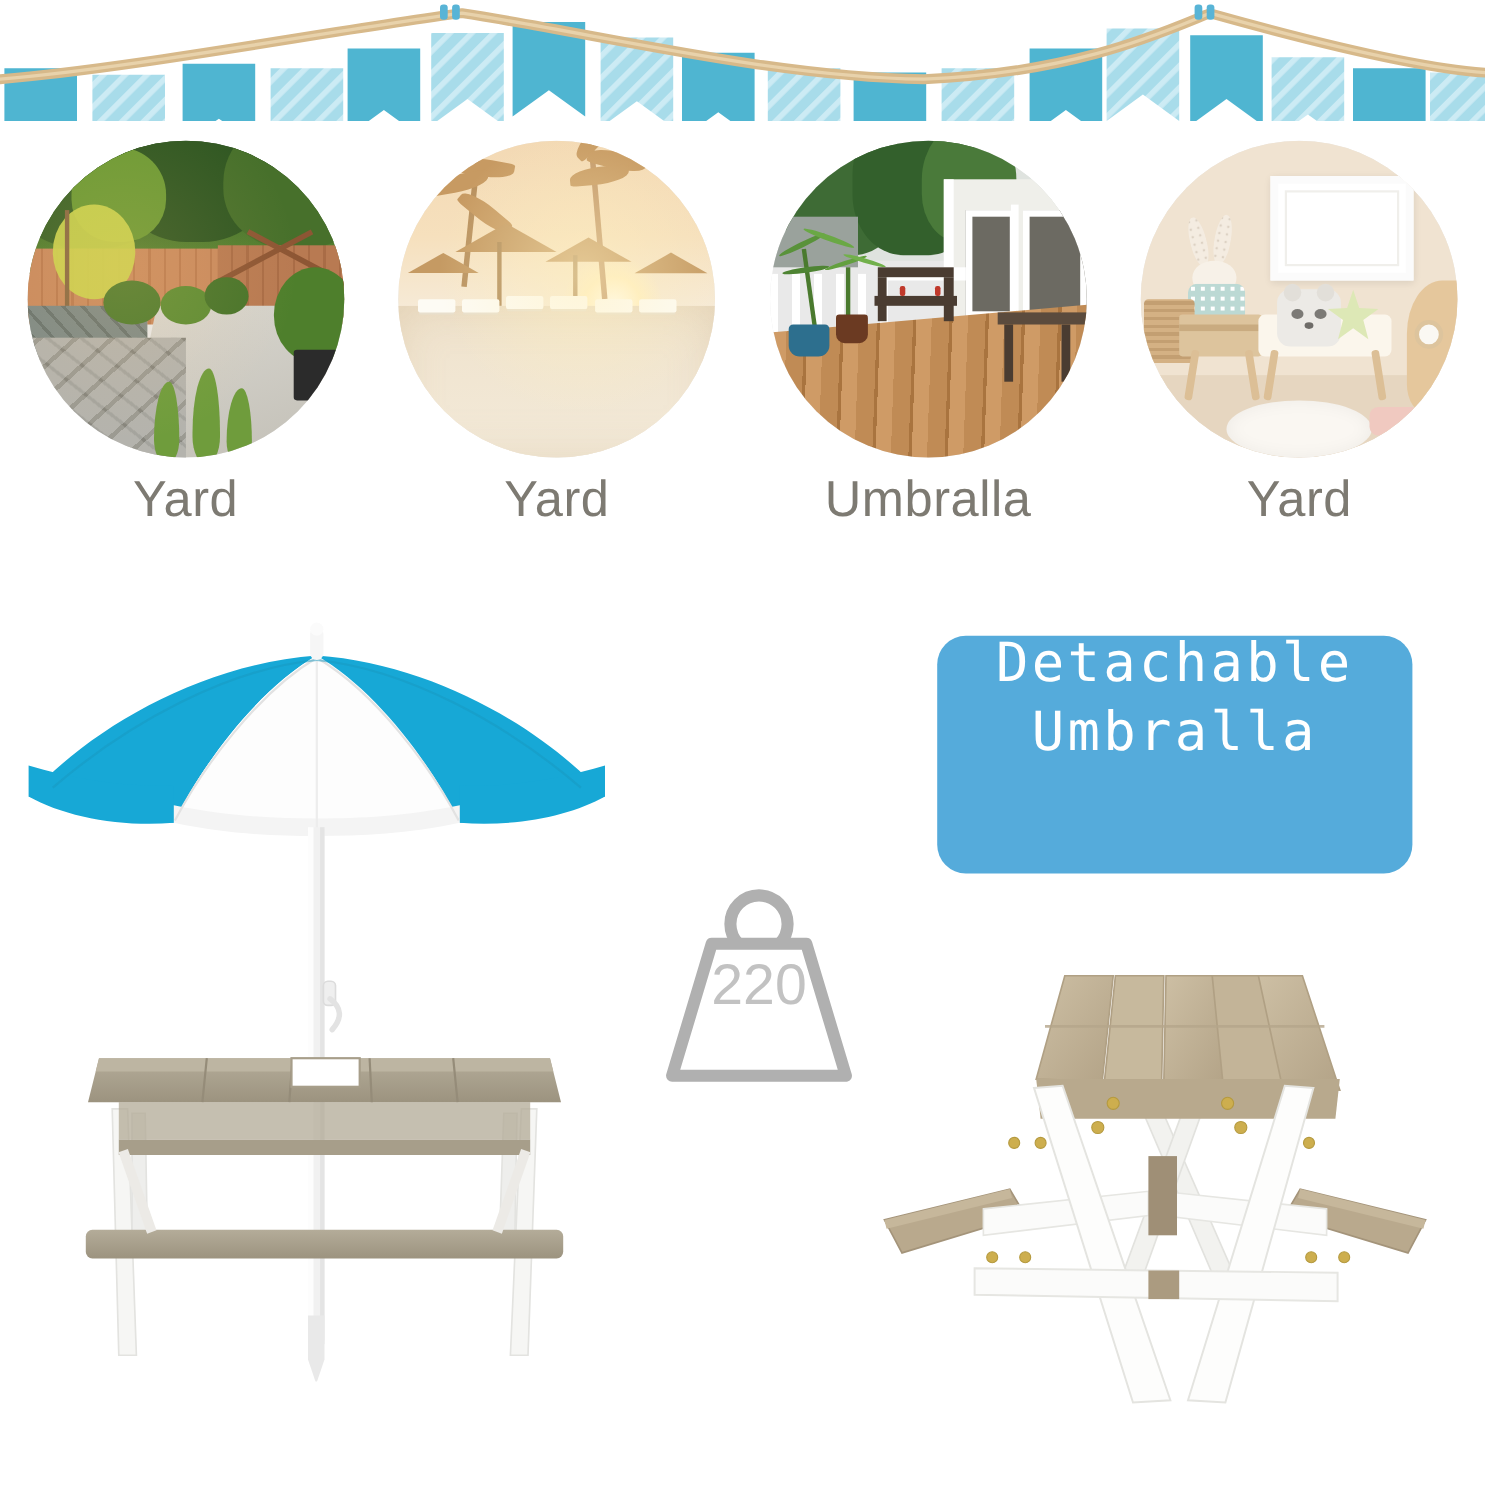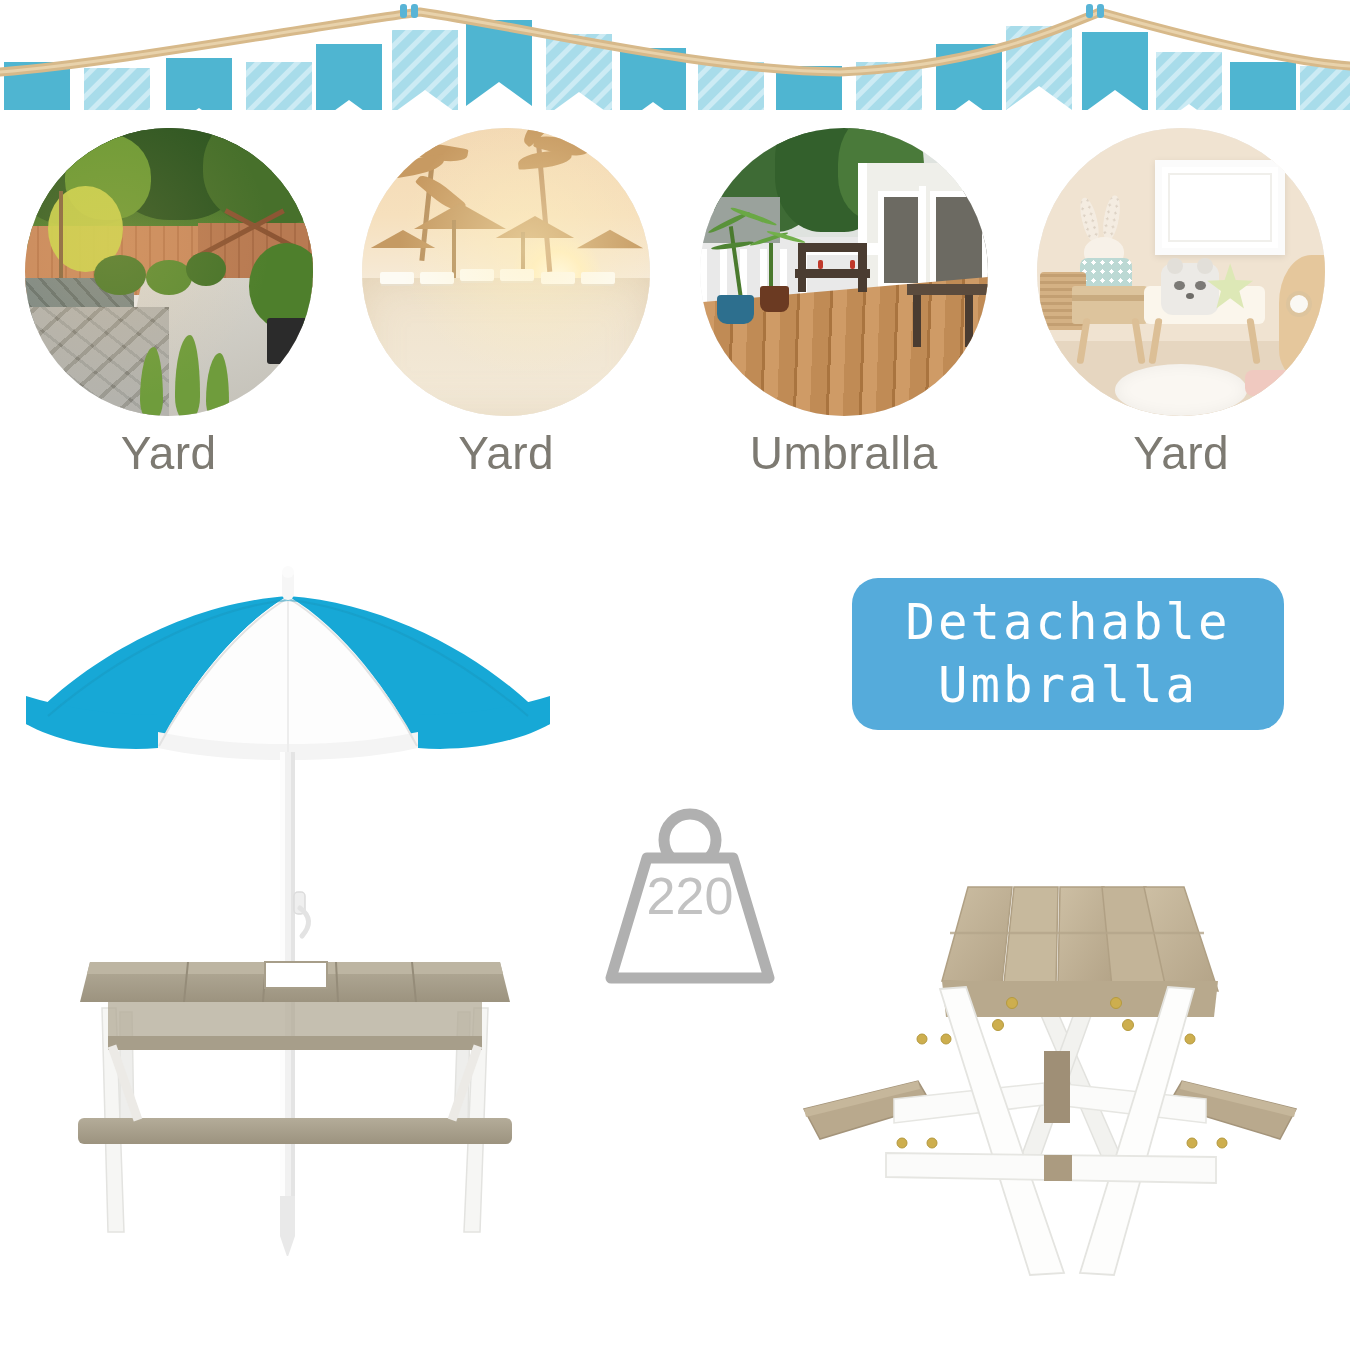--- a/index.html
+++ b/index.html
@@ -115,23 +115,23 @@
   #table-left { position:absolute; left:60px; top:950px; width:470px; height:300px; }
 
   
   #weight { position:absolute; left:585px; top:800px; width:210px; height:200px; }
   #weight .wtxt { position:absolute; width:100%; text-align:center;
               color:#c2c2c2; font-weight:300; line-height:1; }
   #weight .w1 { top:70px; font-size:52px; }
   #weight .w2 { top:124px; font-size:52px; }
 
   
-  #badge { position:absolute; left:852px; top:578px; width:432px; height:152px;
+  #badge { position:absolute; left:852px; top:578px; width:432px; height:216px;
            background:#55abdb; border-radius:26px; display:flex; flex-direction:column;
-           align-items:center; justify-content:center; gap:14px; }
+           align-items:center; gap:14px; }
   #badge .bline { color:#ffffff; font-family:"DejaVu Sans Mono", monospace;
            font-size:49px; letter-spacing:3px; line-height:1; font-weight:400; }
 
   
   #table-right { position:absolute; left:790px; top:855px; width:520px; height:450px; }
 </style>
 </head>
 <body>
 
 <div id="bunting">

